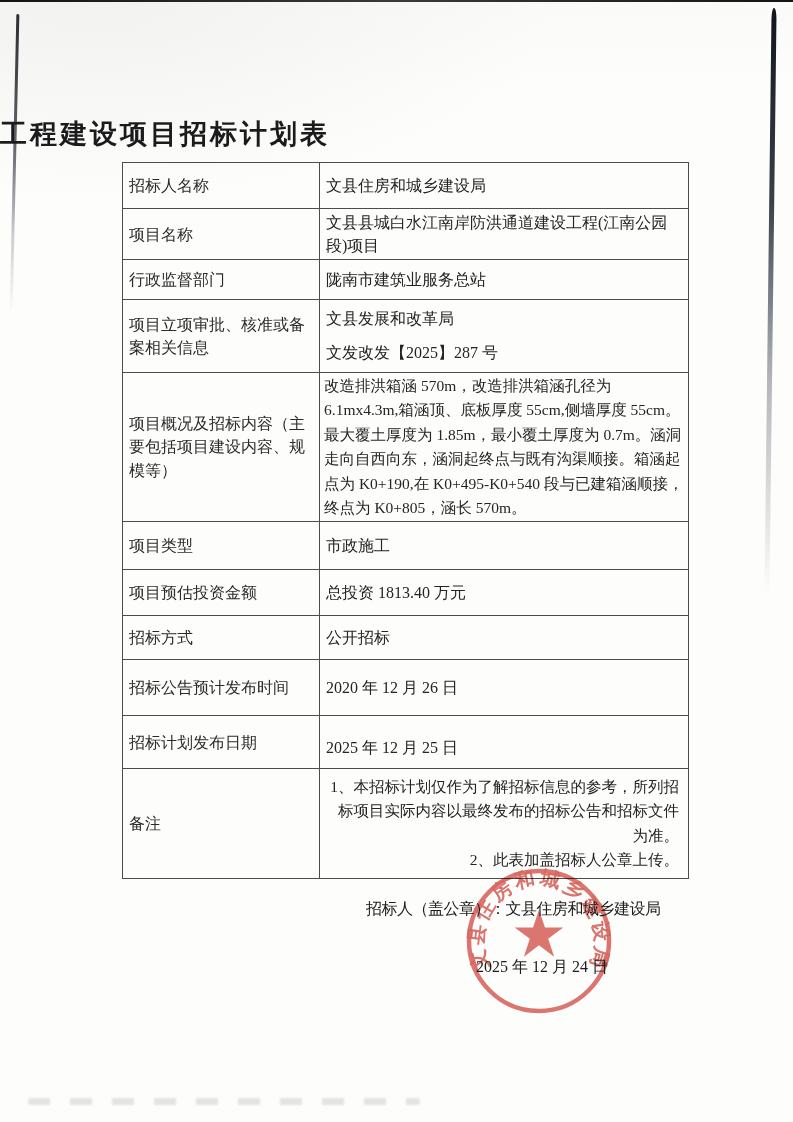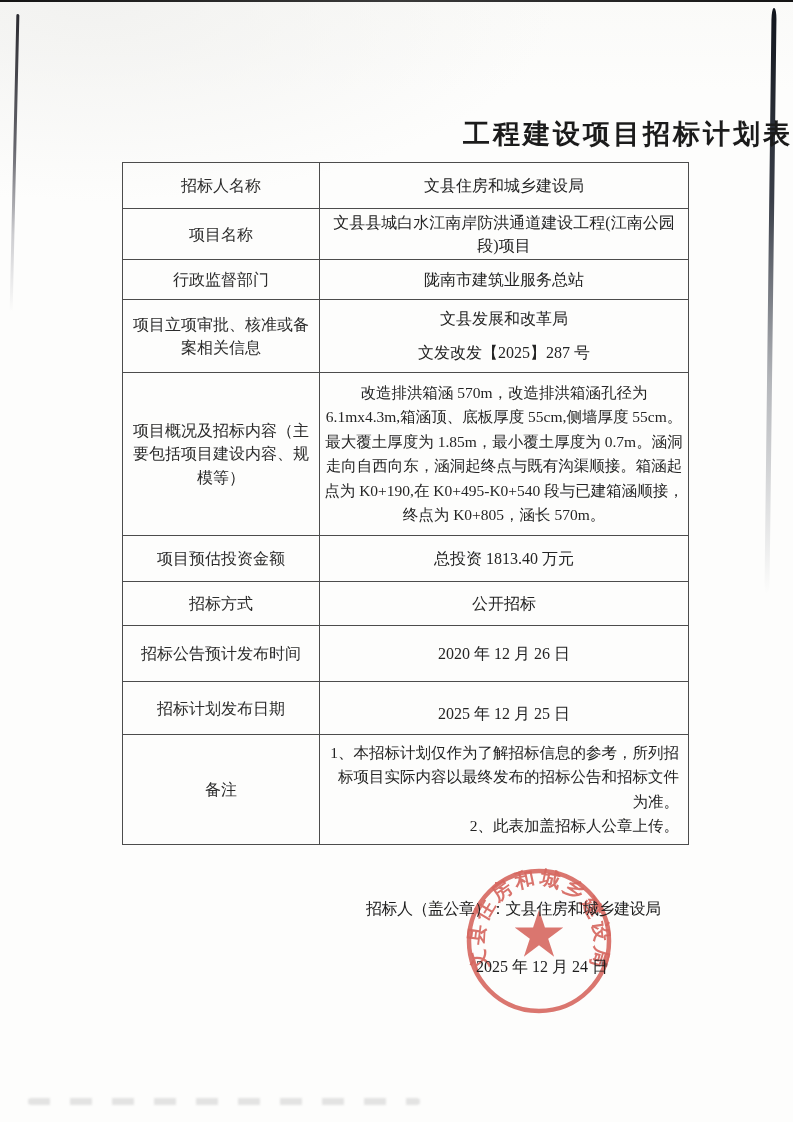--- a/index.html
+++ b/index.html
@@ -21,42 +21,42 @@
   .right-line{left:768px;top:8px;width:5px;height:586px;border-radius:45%/12px;
     transform:rotate(.7deg);
     background:linear-gradient(to bottom,rgba(8,12,20,.96),rgba(24,30,42,.85) 33%,rgba(92,97,108,.45) 64%,rgba(185,185,192,0));}
   .bottom-smudge{left:28px;top:1098px;width:392px;height:7px;border-radius:3px;opacity:.55;
     background:repeating-linear-gradient(90deg,rgba(120,120,122,.35) 0 22px,rgba(255,255,255,0) 22px 42px);
     filter:blur(1.2px);}
   .stray-mark{left:600px;top:962px;width:8px;height:4px;border-radius:2px;
     background:rgba(95,95,105,.5);transform:rotate(32deg);filter:blur(.4px);}
   
   .doc-title{
-    position:absolute;left:0;top:116px;width:793px;text-align:right;
+    position:absolute;left:0;top:116px;width:793px;text-align:left;
     font-size:27px;font-weight:700;letter-spacing:3px;color:#1b1b1b;
   }
   
   table.form{
     position:absolute;left:122px;top:162px;width:540px;
     border-collapse:collapse;table-layout:fixed;
     font-size:16px;color:#242424;
   }
   table.form td{
-    border:1px solid #4c4c4c;vertical-align:middle;text-align:center;
+    border:1px solid #4c4c4c;vertical-align:middle;
     padding:2px 6px;line-height:1.45;
   }
   td.lbl{width:184px;color:#2b2b2b;}
   td.val{width:356px;}
   tr.r0{height:46px;} tr.r1{height:49px;} tr.r2{height:40px;}
   tr.r3{height:55px;} tr.r4{height:131px;} tr.r5{height:48px;}
   tr.r6{height:46px;} tr.r7{height:43px;} tr.r8{height:44px;}
   tr.r9{height:56px;} tr.r10{height:53px;} tr.r11{height:98px;}
   .pre{white-space:pre-line;}
   tr.r3 td.val{line-height:2.1;}
-  tr.r4 td.val{font-size:15.5px;line-height:1.58;padding:8px 4px;}
+  tr.r4 td.val{font-size:15.5px;line-height:1.58;padding:1px 4px;}
   tr.r10 td.val{padding-top:12px;}
   tr.r11 td.val{text-align:right;font-size:15.5px;line-height:1.55;padding:6px 9px;}
   
   .sig-line{position:absolute;left:366px;top:899px;width:300px;
     font-size:16px;letter-spacing:-.5px;color:#1d1d1d;z-index:3;}
   .date-line{position:absolute;left:476px;top:957px;
     font-size:16px;color:#1d1d1d;z-index:3;}
   
   .seal{position:absolute;left:464px;top:866px;width:150px;height:150px;
     z-index:2;opacity:.82;mix-blend-mode:multiply;}
@@ -95,20 +95,24 @@
       </tr>
       <tr class="r4">
         <td class="lbl">项目概况及招标内容（主要包括项目建设内容、规模等）</td>
         <td class="val pre">改造排洪箱涵 570m，改造排洪箱涵孔径为
 6.1mx4.3m,箱涵顶、底板厚度 55cm,侧墙厚度 55cm。
 最大覆土厚度为 1.85m，最小覆土厚度为 0.7m。涵洞
 走向自西向东，涵洞起终点与既有沟渠顺接。箱涵起
 点为 K0+190,在 K0+495-K0+540 段与已建箱涵顺接，
 终点为 K0+805，涵长 570m。</td>
       </tr>
+      <tr class="r5">
+        <td class="lbl">项目类型</td>
+        <td class="val">市政施工</td>
+      </tr>
       <tr class="r6">
         <td class="lbl">项目预估投资金额</td>
         <td class="val">总投资 1813.40 万元</td>
       </tr>
       <tr class="r8">
         <td class="lbl">招标方式</td>
         <td class="val">公开招标</td>
       </tr>
       <tr class="r9">
         <td class="lbl">招标公告预计发布时间</td>

